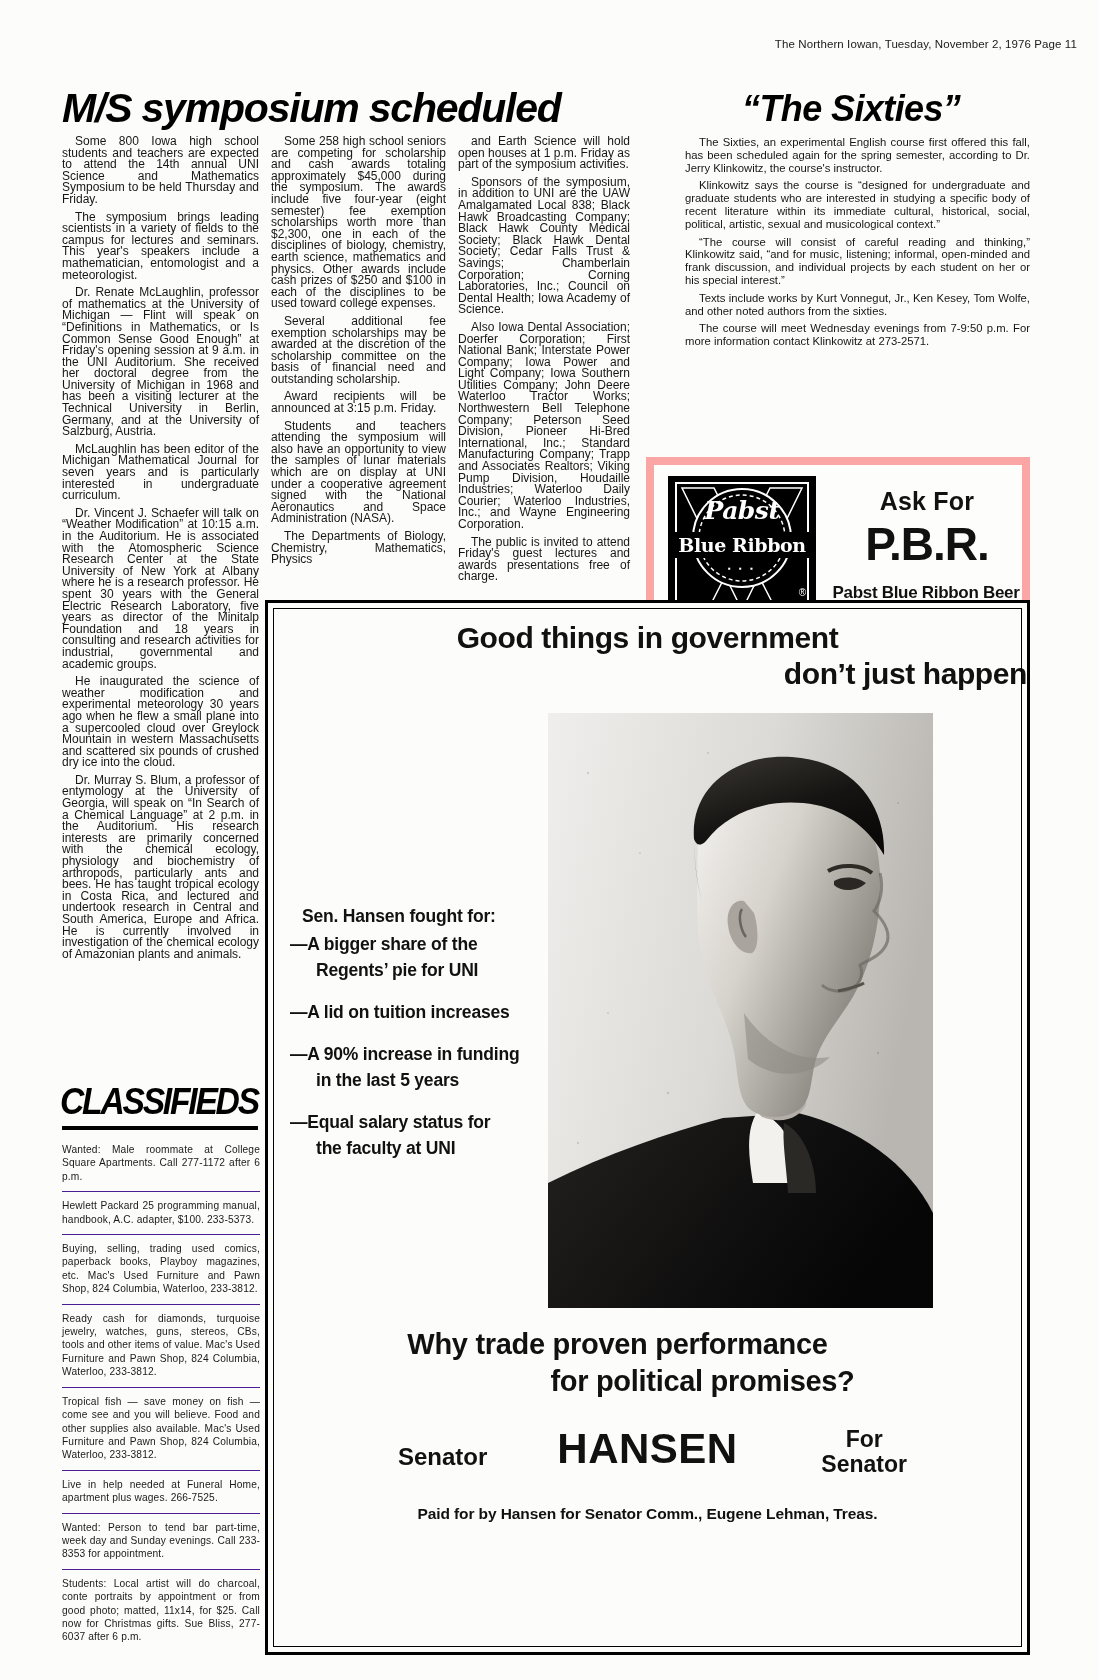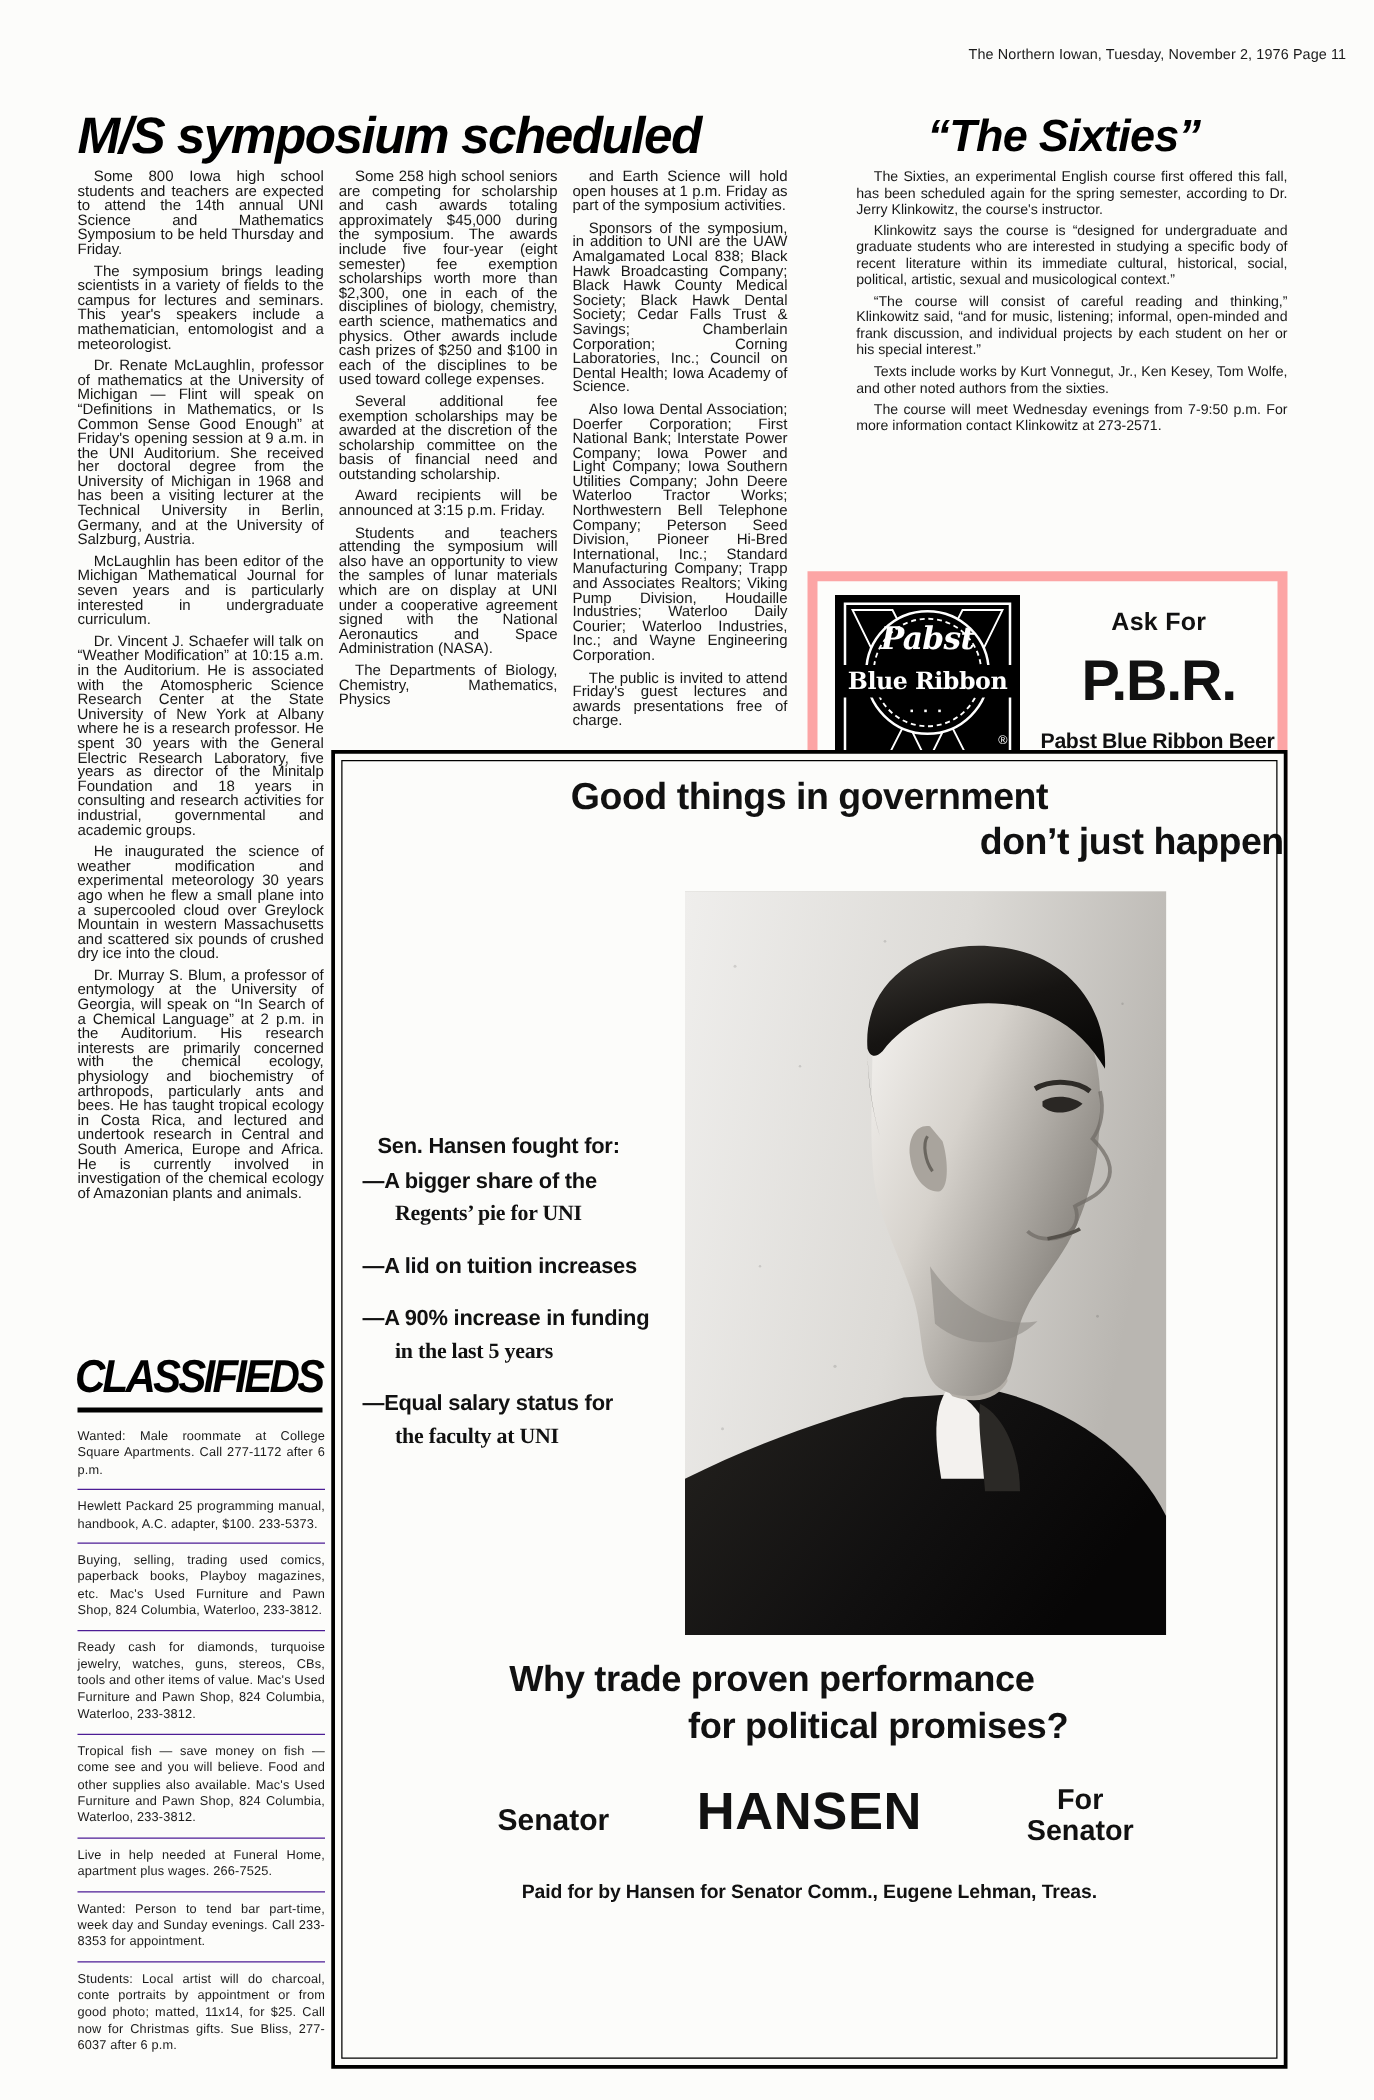--- a/index.html
+++ b/index.html
@@ -180,21 +180,21 @@
     bottom: 12px;
     color: #fff;
     font-size: 10px;
   }
   .ask-for {
     position: absolute;
     left: 170px;
     top: 22px;
     width: 206px;
     text-align: center;
-    font-size: 20px;
+    font-size: 25px;
     font-weight: bold;
     letter-spacing: 0.2px;
   }
   .pbr {
     position: absolute;
     left: 170px;
     top: 52px;
     width: 206px;
     text-align: center;
     font-size: 46px;
@@ -269,21 +269,21 @@
     line-height: 26px;
     letter-spacing: -0.2px;
   }
   .bullets .lead {
     margin-left: 12px;
     margin-bottom: 2px;
   }
   .bullets .b {
     margin-bottom: 16px;
   }
-  .bullets .b .l2 { display: block; margin-left: 26px; font-family: Liberation Serif, serif; }
+  .bullets .b .l2 { display: block; margin-left: 26px; }
   .hansen-q1 {
     position: absolute;
     left: 0; right: 0;
     top: 725px;
     text-align: center;
     font-size: 29px;
     font-weight: bold;
     letter-spacing: -0.3px;
     padding-right: 60px;
     box-sizing: border-box;

